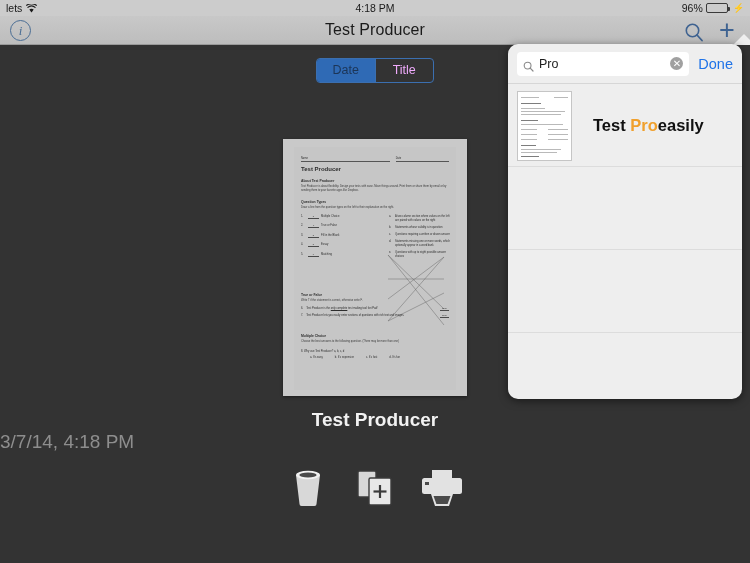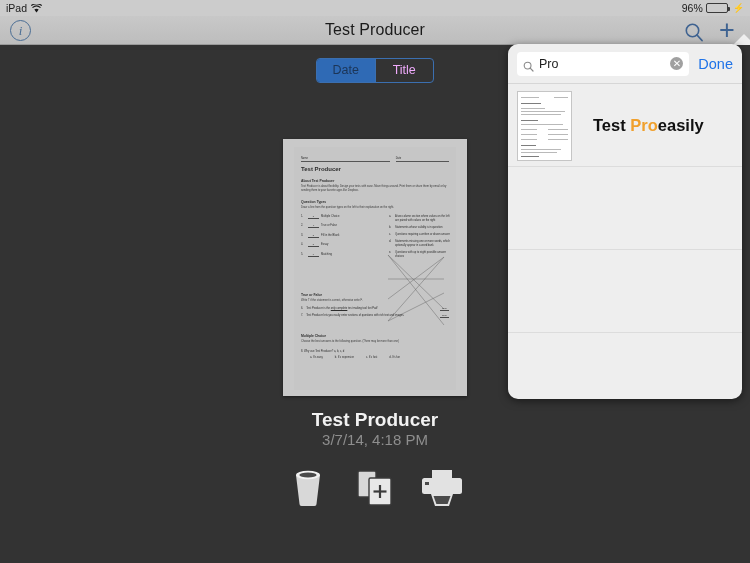--- a/index.html
+++ b/index.html
@@ -96,22 +96,22 @@
   .dp-mc .opts{ display:flex; gap:12px; margin-left:9px; margin-top:2.6px; }
   .dp-ul{ text-decoration:underline; }
   .dp-cross{ position:absolute; left:92px; top:106px; width:60px; height:74px; }
 
   
   .doc-title{
     position:absolute; left:0; width:750px; top:409px; text-align:center;
     color:#f2f2f2; font-size:19px; font-weight:bold;
   }
   .doc-date{
-    position:absolute; left:0; width:750px; top:431px; text-align:center;
-    color:#8e8e8e; font-size:15px;
+    position:absolute; left:0; width:750px; top:431px; 
+    color:#8e8e8e; font-size:19px;
   }
 
   
   .actions{
     position:absolute; left:283px; top:460px; width:184px; height:55px;
     display:flex; justify-content:space-between; align-items:center;
   }
   .act{ width:50px; height:48px; display:flex; align-items:center; justify-content:center; cursor:pointer; }
 
   
@@ -163,29 +163,30 @@
   .empty-row{
     position:absolute; left:0; width:234px; height:82px;
     border-bottom:1px solid #dcdcdc;
   }
 </style>
 </head>
 <body>
 
 <div class="statusbar">
   <div class="sb-left">
-    <span>iPad</span>
+    <span>lets</span>
     <span class="wifi">
       <svg width="11" height="9" viewBox="0 0 11 9">
         <path d="M5.5 8.4 L3.3 5.6 A3.6 3.6 0 0 1 7.7 5.6 Z" fill="#1a1a1a"></path>
         <path d="M1.5 3.6 A6.2 6.2 0 0 1 9.5 3.6" stroke="#1a1a1a" stroke-width="1.1" fill="none"></path>
         <path d="M0.2 1.6 A8.4 8.4 0 0 1 10.8 1.6" stroke="#1a1a1a" stroke-width="1.1" fill="none"></path>
       </svg>
     </span>
   </div>
+  <div class="sb-center">4:18 PM</div>
   <div class="sb-right">
     <span>96%</span>
     <span class="batt"><span class="fill" style="width:99%"></span></span>
     <span class="plug">⚡</span>
   </div>
 </div>
 
 <div class="navbar">
   <div class="info-btn">i</div>
   <div class="nav-title">Test Producer</div>

